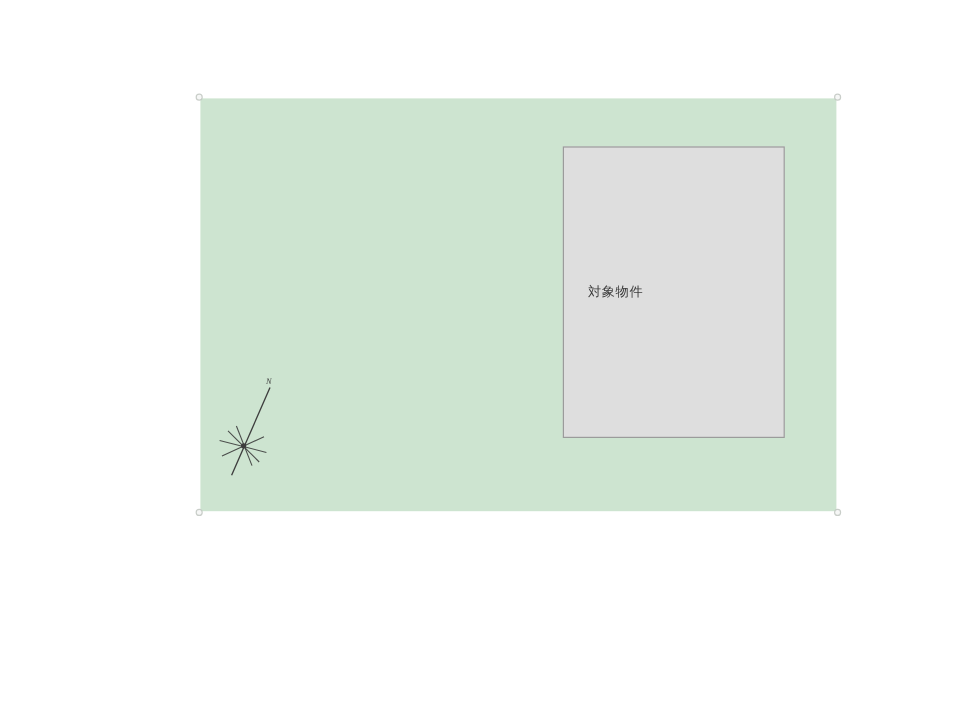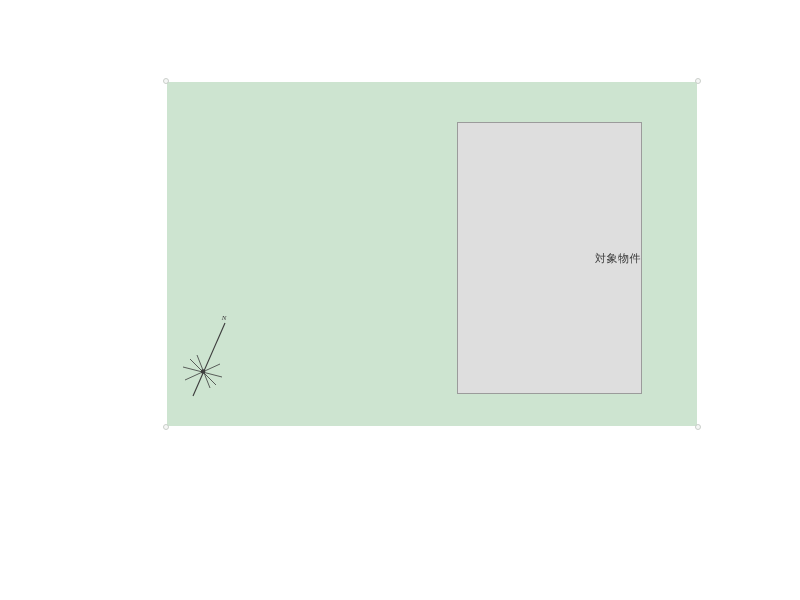--- a/index.html
+++ b/index.html
@@ -33,30 +33,30 @@
     border: 1px solid var(--handle-border, #c4c9c4);
     box-sizing: border-box;
     opacity: 0.9;
   }
   .handle.tl { left: -4px; top: -4px; }
   .handle.tr { right: -4px; top: -4px; }
   .handle.bl { left: -4px; bottom: -4px; }
   .handle.br { right: -4px; bottom: -4px; }
   .building {
     position: absolute;
-    left: 290px;   
+    left: 302px;   
     top: 40px;     
     width: 185px;
-    height: 272px;
+    height: 243px;
     background: var(--building-fill, #dedede);
     border: 1px solid var(--building-border, #9b9b9b);
     box-sizing: border-box;
     display: flex;
     align-items: center;
-    justify-content: flex-end;
+    justify-content: flex-start;
     padding-left: 20px; 
   }
   .building-label {
     font-size: 11px;
     letter-spacing: 0.5px;
     color: var(--text-color, #3c3c3c);
   }
   .compass {
     position: absolute;
     left: 13px;   

